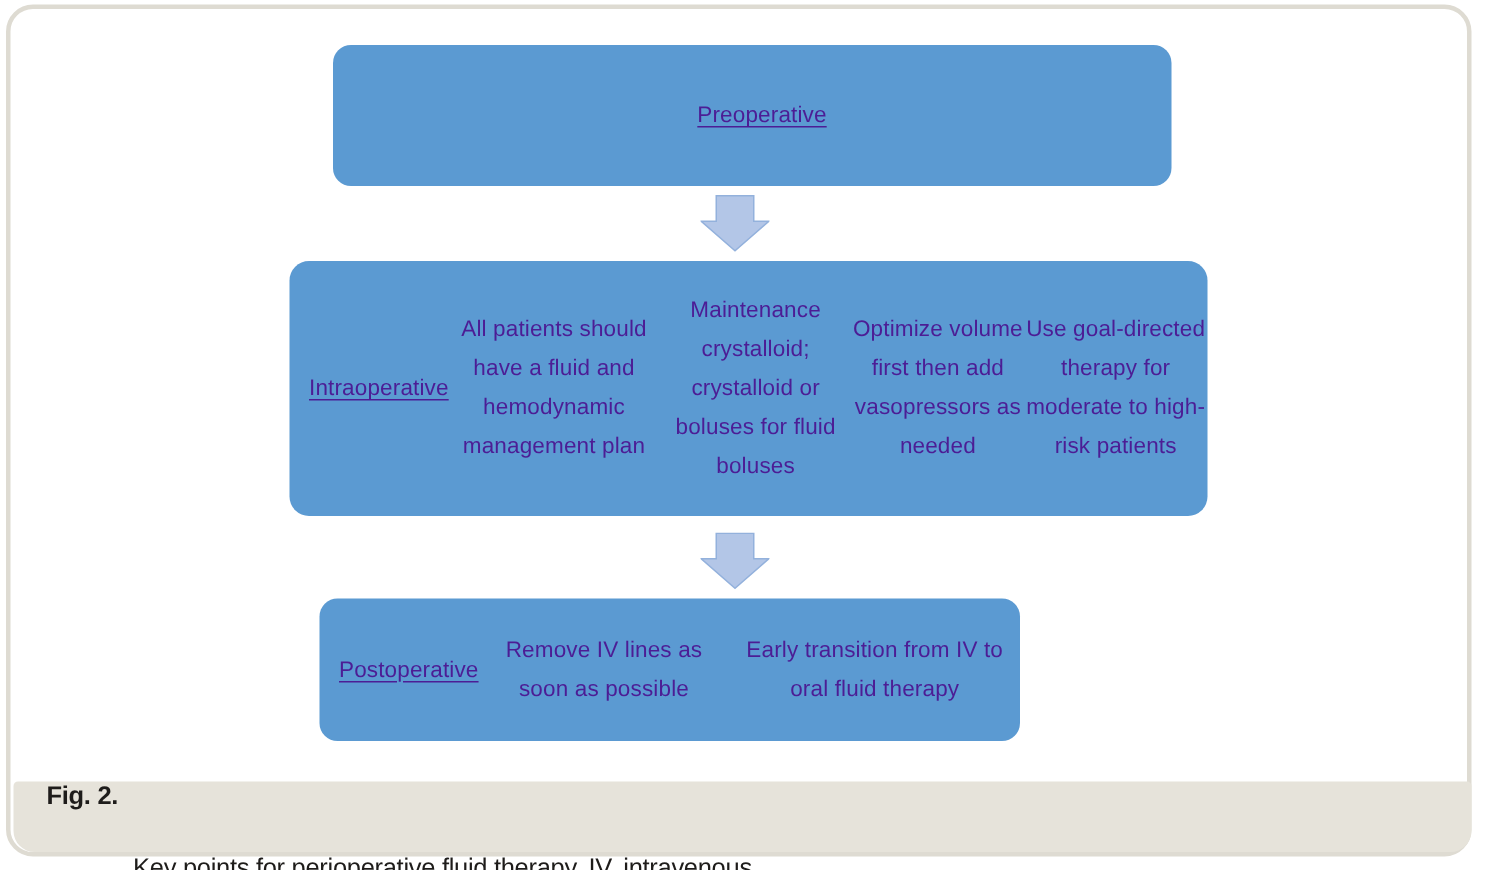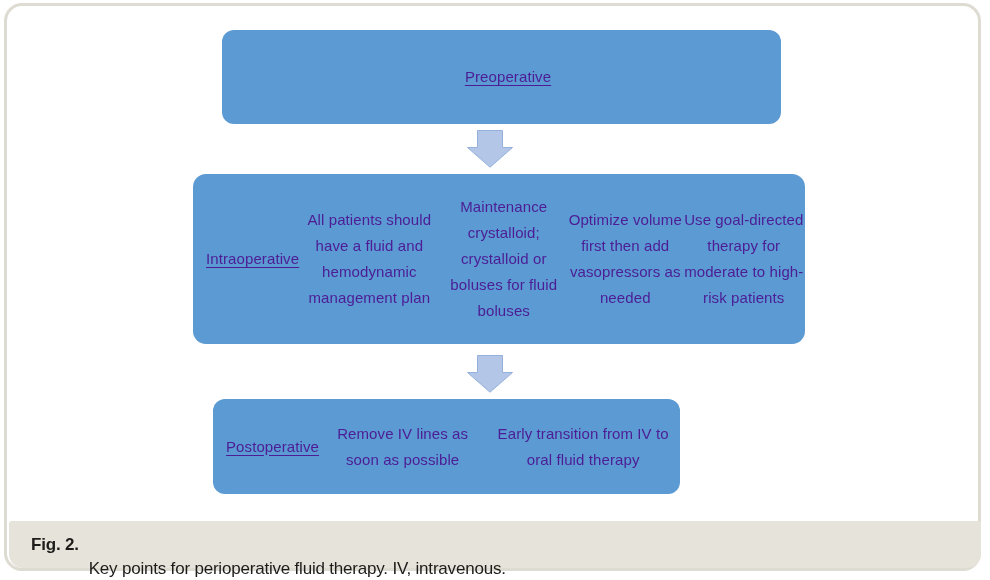--- a/index.html
+++ b/index.html
@@ -61,21 +61,20 @@
   
   .caption {
     position: absolute;
     left: 9px;
     top: 521px;
     width: 972px;
     height: 47px;
     background: #e6e3da;
     border-radius: 3px 3px 14px 14px;
     display: flex;
-    align-items: center;
     padding-left: 22px;
     box-sizing: border-box;
     color: #1e1c1a;
     font-size: 17px;
     letter-spacing: -0.2px;
   }
   .caption-label {
     font-weight: bold;
     margin-right: 10px;
     white-space: nowrap;

